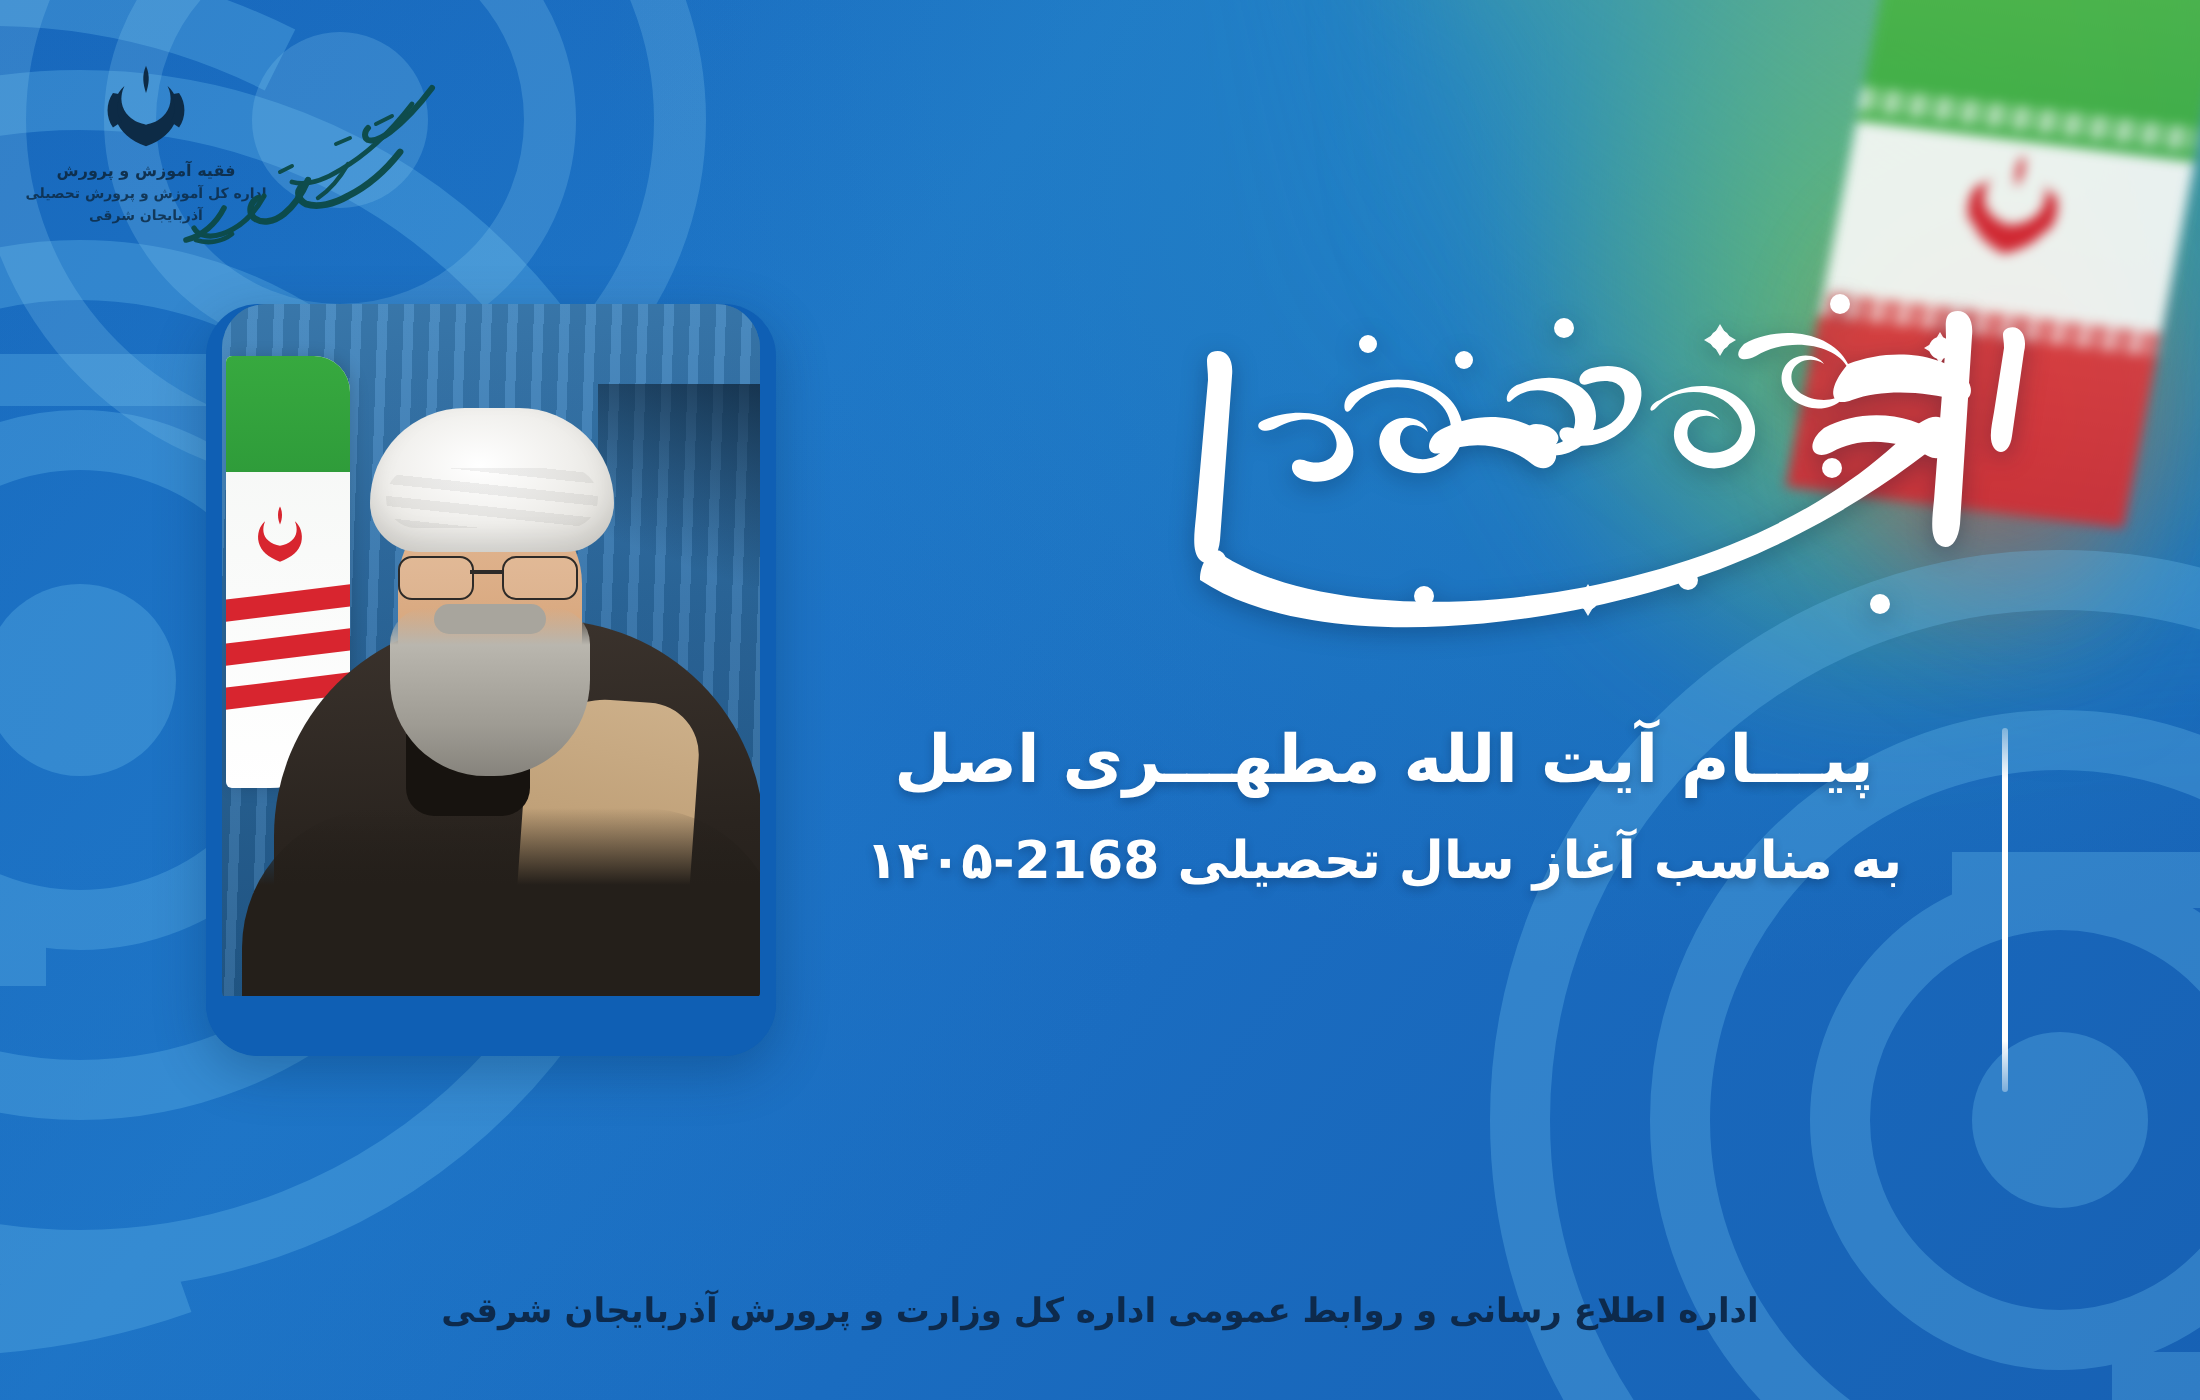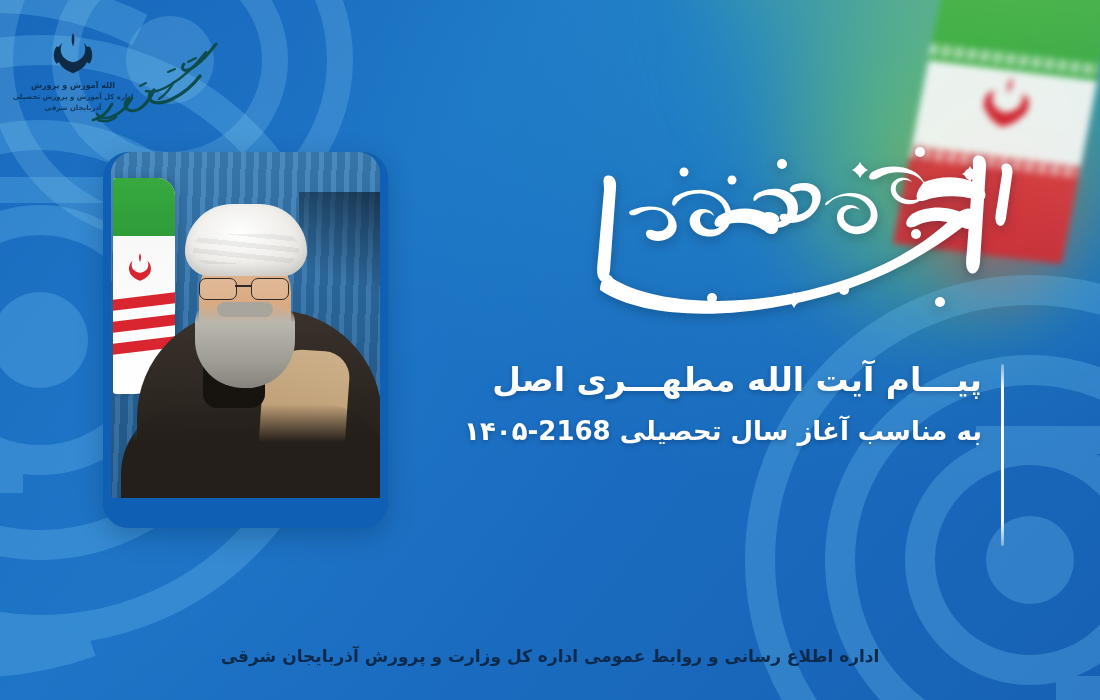--- a/index.html
+++ b/index.html
@@ -285,21 +285,21 @@
     background: linear-gradient(180deg, rgba(255,255,255,0.35), #ffffff 14%, #ffffff 86%, rgba(255,255,255,0.35));
     border-radius: 2px;
   }
 
   .text-block {
     position: absolute;
     right: 118px;
     top: 358px;
     width: 580px;
     direction: rtl;
-    text-align: right;
+    text-align: center;
     color: #ffffff;
   }
   .line-1 {
     font-size: 33px;
     font-weight: bold;
     letter-spacing: 0.5px;
     line-height: 1.35;
     text-shadow: 0 2px 5px rgba(0,25,60,0.30);
     white-space: nowrap;
   }
@@ -407,21 +407,21 @@
 
   <div class="logo-block">
     <svg class="logo-emblem" viewBox="0 0 64 60">
       <g fill="currentColor">
         <path d="M32 2 c3 7 2 13 0 19 c-2-6-3-12 0-19z"></path>
         <path d="M17 16 c-6 5-9 14-6 23 c3 9 10 15 21 19 c11-4 18-10 21-19 c3-9 0-18-6-23 c4 8 2 16-3 21 c-4 4-8 5-12 6 c-4-1-8-2-12-6 c-5-5-7-13-3-21z"></path>
         <path d="M9 21 c-5 7-5 17 0 24 l6-4 c-4-6-4-13 0-19z"></path>
         <path d="M55 21 c5 7 5 17 0 24 l-6-4 c4-6 4-13 0-19z"></path>
       </g>
     </svg>
-    <div class="logo-line">الله آموزش و پرورش</div>
+    <div class="logo-line">فقیه آموزش و پرورش</div>
     <div class="logo-line small">اداره کل آموزش و پرورش تحصیلی آذربایجان شرقی</div>
   </div>
 
   <div class="calli-mark" title="برای ایران، برای مدرسه">
     <svg viewBox="0 0 150 105" xmlns="http://www.w3.org/2000/svg">
       <g fill="none" stroke="currentColor" stroke-linecap="round" stroke-linejoin="round">
         <path d="M138 12 c-6 8-13 16-21 22 c-4 3-8 5-11 4 c-2-1-2-4 0-6" stroke-width="3"></path>
         <path d="M128 20 c-10 13-22 25-36 33 c-8 5-17 8-24 6" stroke-width="2.4"></path>
         <path d="M122 44 c-7 9-16 17-26 22 c-7 4-15 6-21 4 c-4-2-5-6-2-9" stroke-width="3.4"></path>
         <path d="M96 50 c-4 7-9 13-15 17" stroke-width="2.2"></path>

